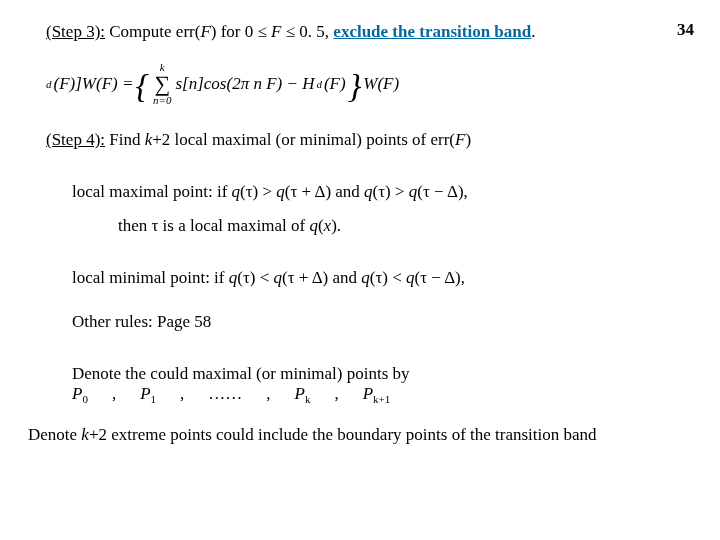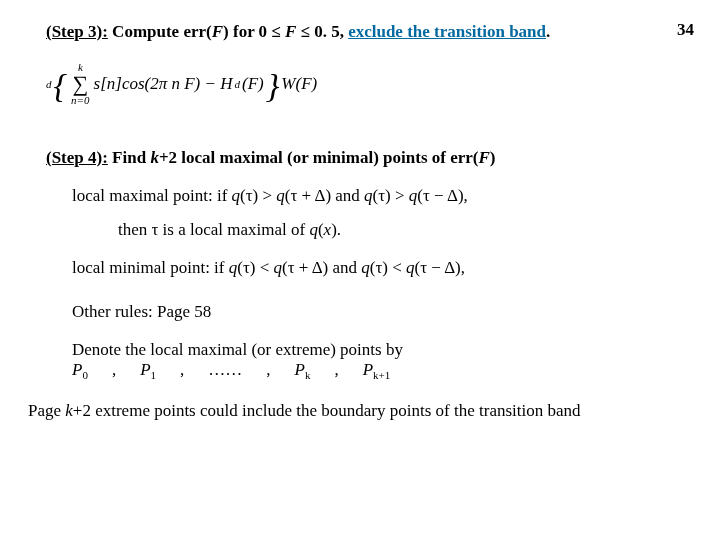--- a/index.html
+++ b/index.html
@@ -21,21 +21,21 @@
     box-sizing: border-box;
   }
   .pagenum {
     position: absolute;
     top: 20px;
     right: 26px;
     font-weight: bold;
   }
   .step3-line { margin-top: 2px; }
   .underline { text-decoration: underline; }
-  .bold { font-weight: bold; }
+  .bold { font-weight: normal; }
   .italic { font-style: italic; }
   .would-link { color: #0369a1; text-decoration: underline; font-weight: bold; }
 
   .formula-row {
     margin-top: 20px;
     display: flex;
     align-items: center;
     gap: 2px;
     font-family: "Times New Roman", serif;
   }
@@ -45,24 +45,24 @@
     flex-direction: column;
     align-items: center;
     font-style: italic;
     line-height: 1;
     margin: 0 2px;
   }
   .sum-top, .sum-bot { font-size: 11px; font-style: italic; }
   .sum-sym { font-size: 22px; }
   .sub { font-size: 11px; vertical-align: sub; }
 
-  .step4-line { margin-top: 42px; }
+  .step4-line { margin-top: 24px; }
   .indent1 { margin-left: 26px; }
   .indent2 { margin-left: 72px; }
-  .para { margin-top: 18px; }
+  .para { margin-top: 32px; }
   .para-tight { margin-top: 14px; }
 
   .points-row { display: inline-flex; align-items: baseline; gap: 24px; }
   .psym { font-style: italic; }
   .psub { font-size: 11px; vertical-align: sub; font-style: normal; }
 
   .final-line { margin-top: 20px; margin-left: -18px; }
 </style>
 </head>
 <body>
@@ -70,20 +70,21 @@
 <div class="page">
 
   <div class="pagenum">34</div>
 
   <div class="step3-line">
     <span class="underline bold">(Step 3):</span><span class="bold"> Compute err(</span><span class="bold italic">F</span><span class="bold">) for 0 ≤ </span><span class="bold italic">F</span><span class="bold"> ≤ 0. 5, </span><span class="would-link">exclude the transition band</span><span class="bold">.</span>
   </div>
 
   <div class="formula-row italic">
       <span class="sub">d</span>
+      <span>(F)]W(F) = </span>
     <span class="brace">{</span>
     <span class="sum-block">
       <span class="sum-top">k</span>
       <span class="sum-sym">∑</span>
       <span class="sum-bot">n=0</span>
     </span>
     <span>s[n]cos(2π n F) − H</span>
       <span class="sub">d</span>
       <span>(F)</span>
     <span class="brace">}</span>
@@ -101,31 +102,31 @@
     <span>then τ is a local maximal of </span><span class="italic">q</span><span>(</span><span class="italic">x</span><span>).</span>
   </div>
 
   <div class="para indent1">
     <span>local minimal point:  if </span><span class="italic">q</span><span>(τ) &lt; </span><span class="italic">q</span><span>(τ + Δ) and </span><span class="italic">q</span><span>(τ) &lt; </span><span class="italic">q</span><span>(τ − Δ),</span>
   </div>
 
   <div class="indent1" style="margin-top:24px;">Other rules:  Page 58</div>
 
   <div class="para indent1">
-    <span>Denote the local maximal (or extreme) points by</span>
+    <span>Denote the could maximal (or minimal) points by</span>
     <span class="points-row">
       <span><span class="psym">P</span><span class="psub">0</span></span>
         <span>,</span>
       <span><span class="psym">P</span><span class="psub">1</span></span>
         <span>,</span>
       <span>……</span>
         <span>,</span>
       <span><span class="psym">P</span><span class="psub">k</span></span>
         <span>,</span>
       <span><span class="psym">P</span><span class="psub">k+1</span></span>
     </span>
   </div>
 
   <div class="final-line">
-    <span>Page </span><span class="italic">k</span><span>+2 extreme points could include the boundary points of the transition band</span>
+    <span>Denote </span><span class="italic">k</span><span>+2 extreme points could include the boundary points of the transition band</span>
   </div>
 
 </div>
 
 </body></html>

